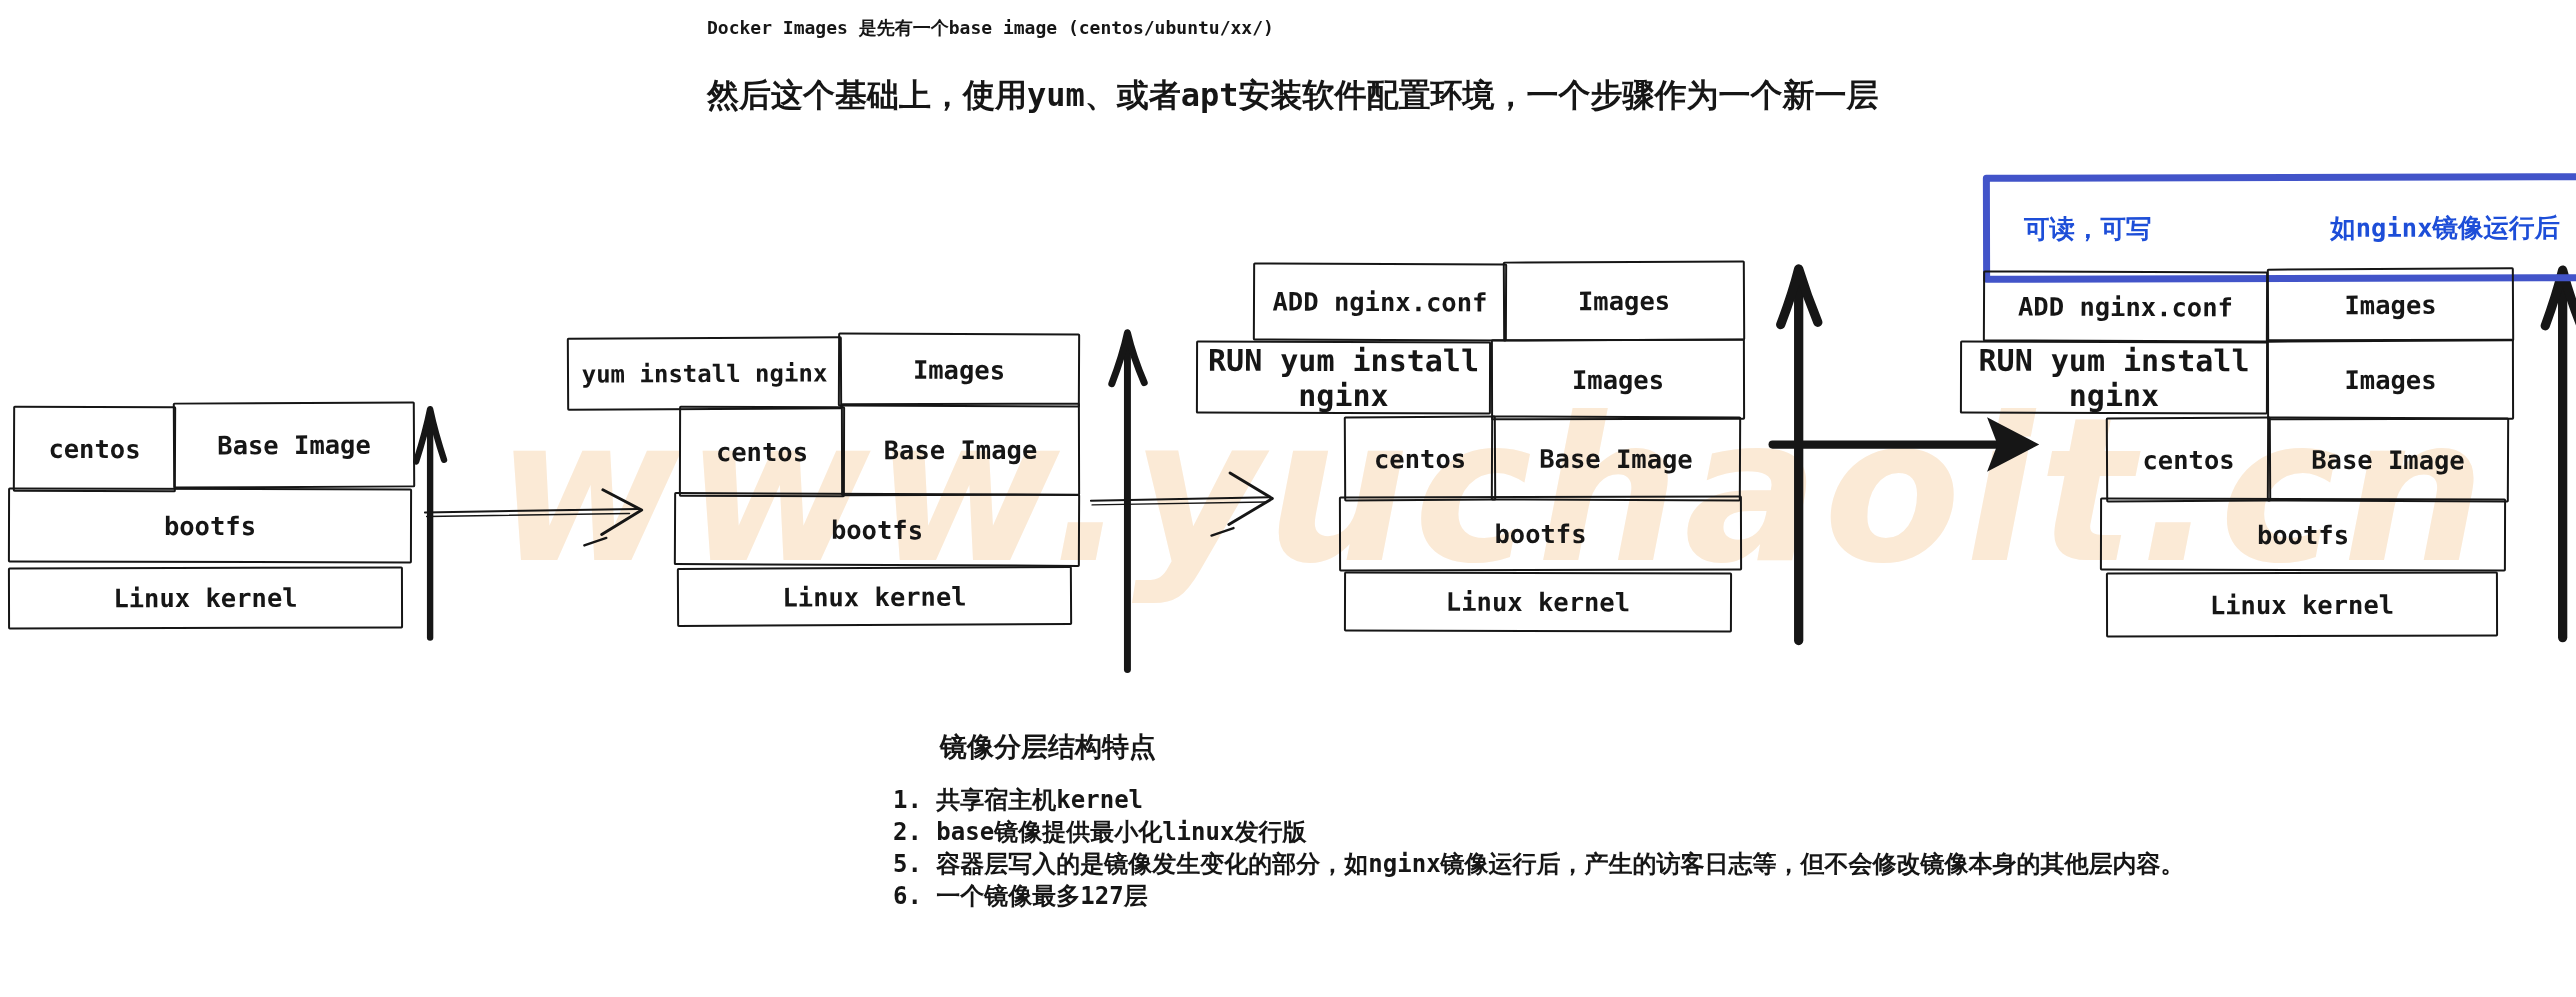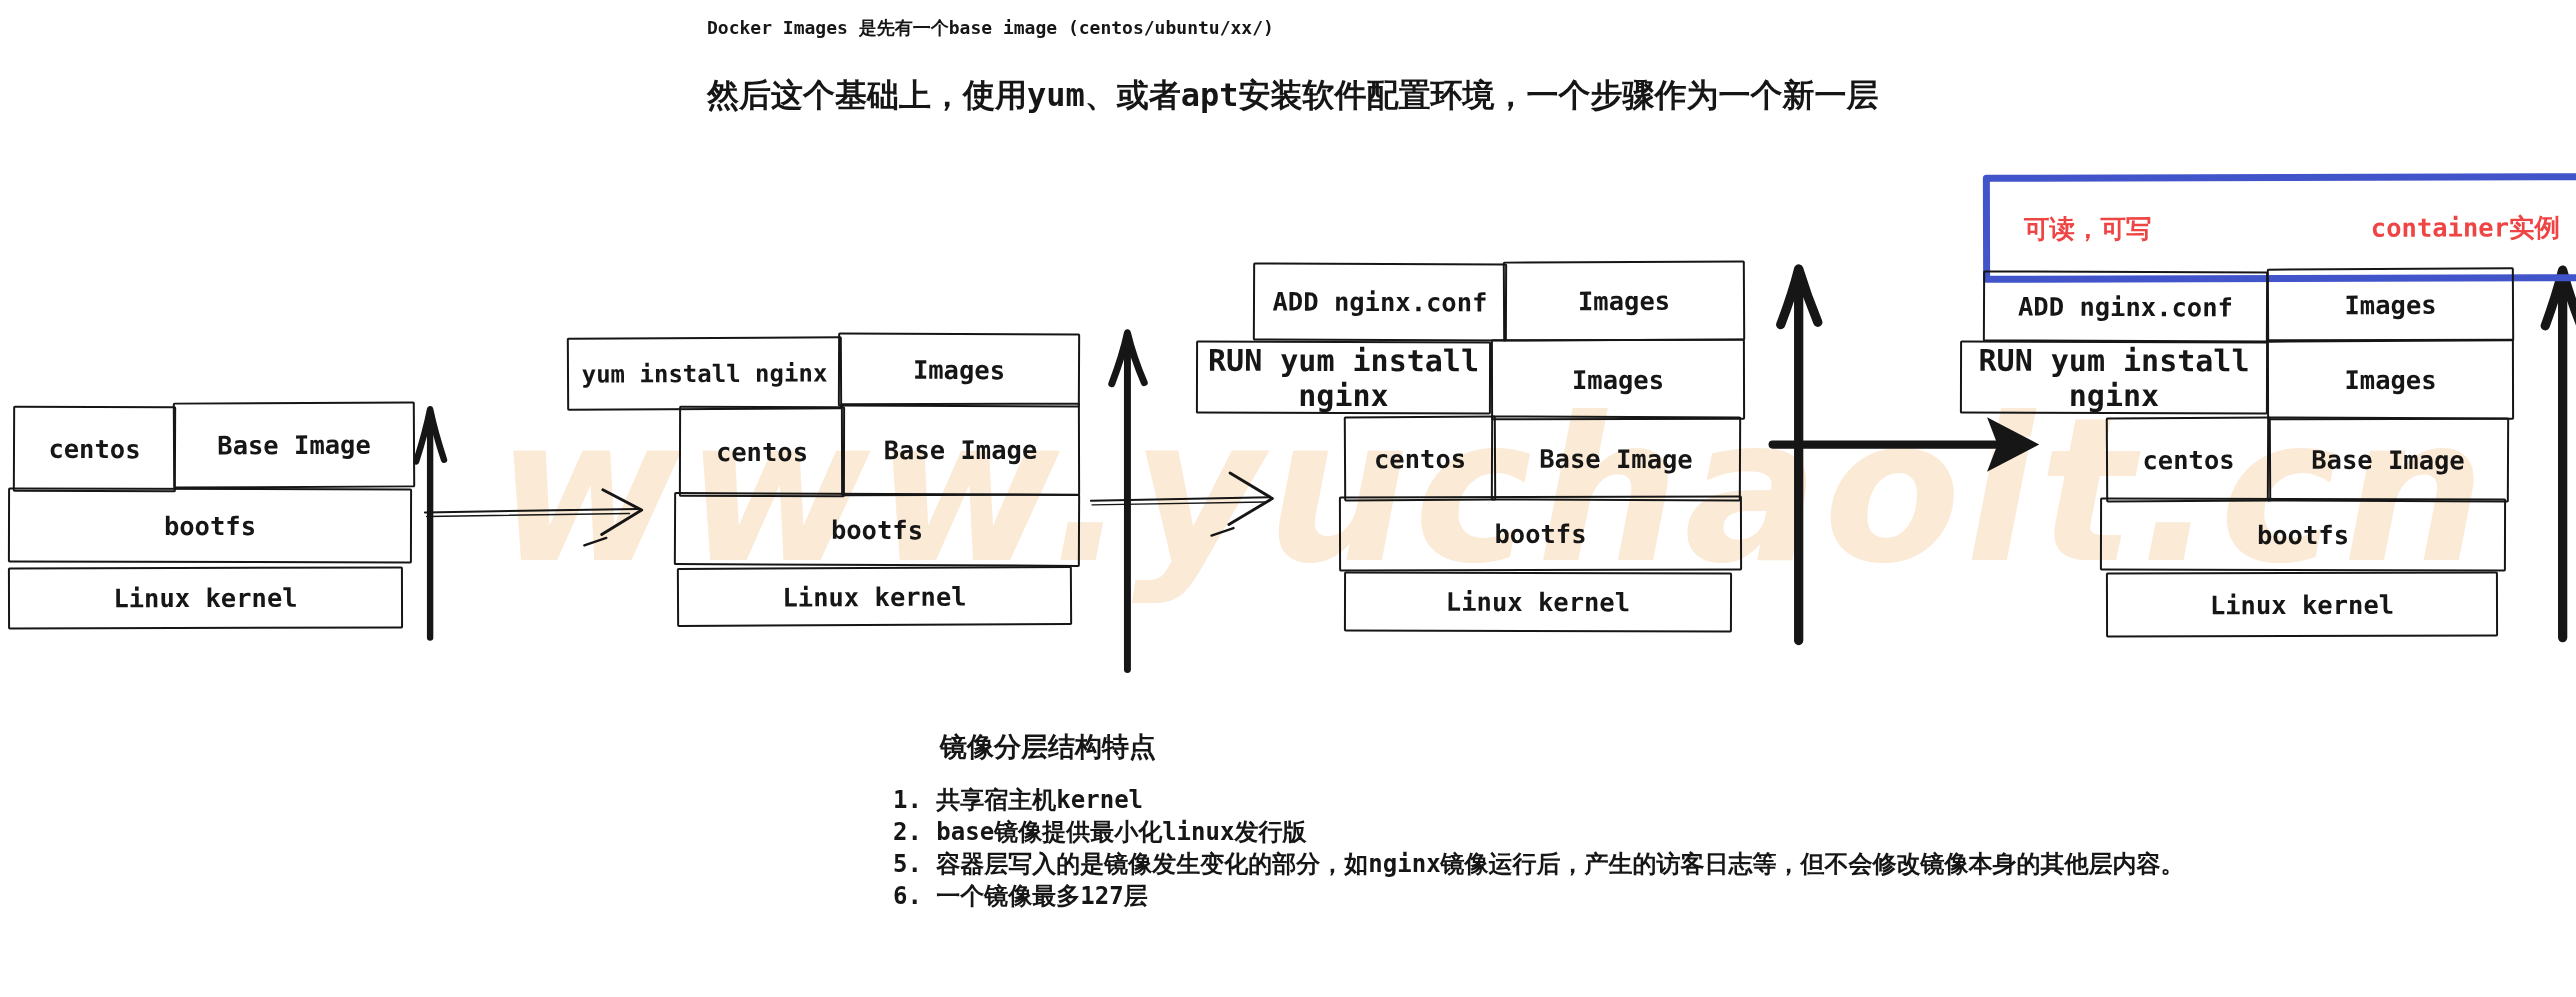--- a/index.html
+++ b/index.html
@@ -52,21 +52,21 @@
   .s3-base  {left:1491px;top:416px;width:246px;height:81px;}
   .s3-bootfs{left:1339px;top:496px;width:399px;height:71px;}
   .s3-kernel{left:1344px;top:572px;width:384px;height:56px;}
 
   
   .s4-blue{
     left:1983px;top:174px;width:536px;height:94px;
     border:7.5px solid #4254c9;border-radius:3.5px;
     justify-content:space-between;padding:0 23px 0 34px;box-sizing:content-box;
   }
-  .s4-blue span{color:#ef4444;font-size:25.5px;font-weight:bold;}
+  .s4-blue span{color:#1d4ed8;font-size:25.5px;font-weight:bold;}
   .s4-cmd1  {left:1983px;top:271px;width:281px;height:67px;}
   .s4-img1  {left:2267px;top:268px;width:243px;height:70px;}
   .s4-cmd2  {left:1960px;top:341px;width:304px;height:69px;}
   .s4-img2  {left:2267px;top:339px;width:243px;height:77px;}
   .s4-centos{left:2106px;top:417px;width:161px;height:81px;}
   .s4-base  {left:2267px;top:417px;width:238px;height:81px;}
   .s4-bootfs{left:2100px;top:498px;width:402px;height:69px;}
   .s4-kernel{left:2106px;top:572px;width:388px;height:61px;}
 
   
@@ -184,21 +184,21 @@
     </div>
   <div class="box s3-bootfs rD">
     <span>bootfs</span>
     </div>
   <div class="box s3-kernel rC">
     <span>Linux kernel</span>
     </div>
 
   <div class="box s4-blue rD">
     <span>可读，可写</span>
-    <span>container实例</span>
+    <span>如nginx镜像运行后</span>
   </div>
   <div class="box s4-cmd1 rA">
     <span>ADD nginx.conf</span>
     </div>
   <div class="box s4-img1 rB">
     <span>Images</span>
     </div>
   <div class="box s4-cmd2 fs40 rC">
     <span>RUN yum install nginx</span>
     </div>

